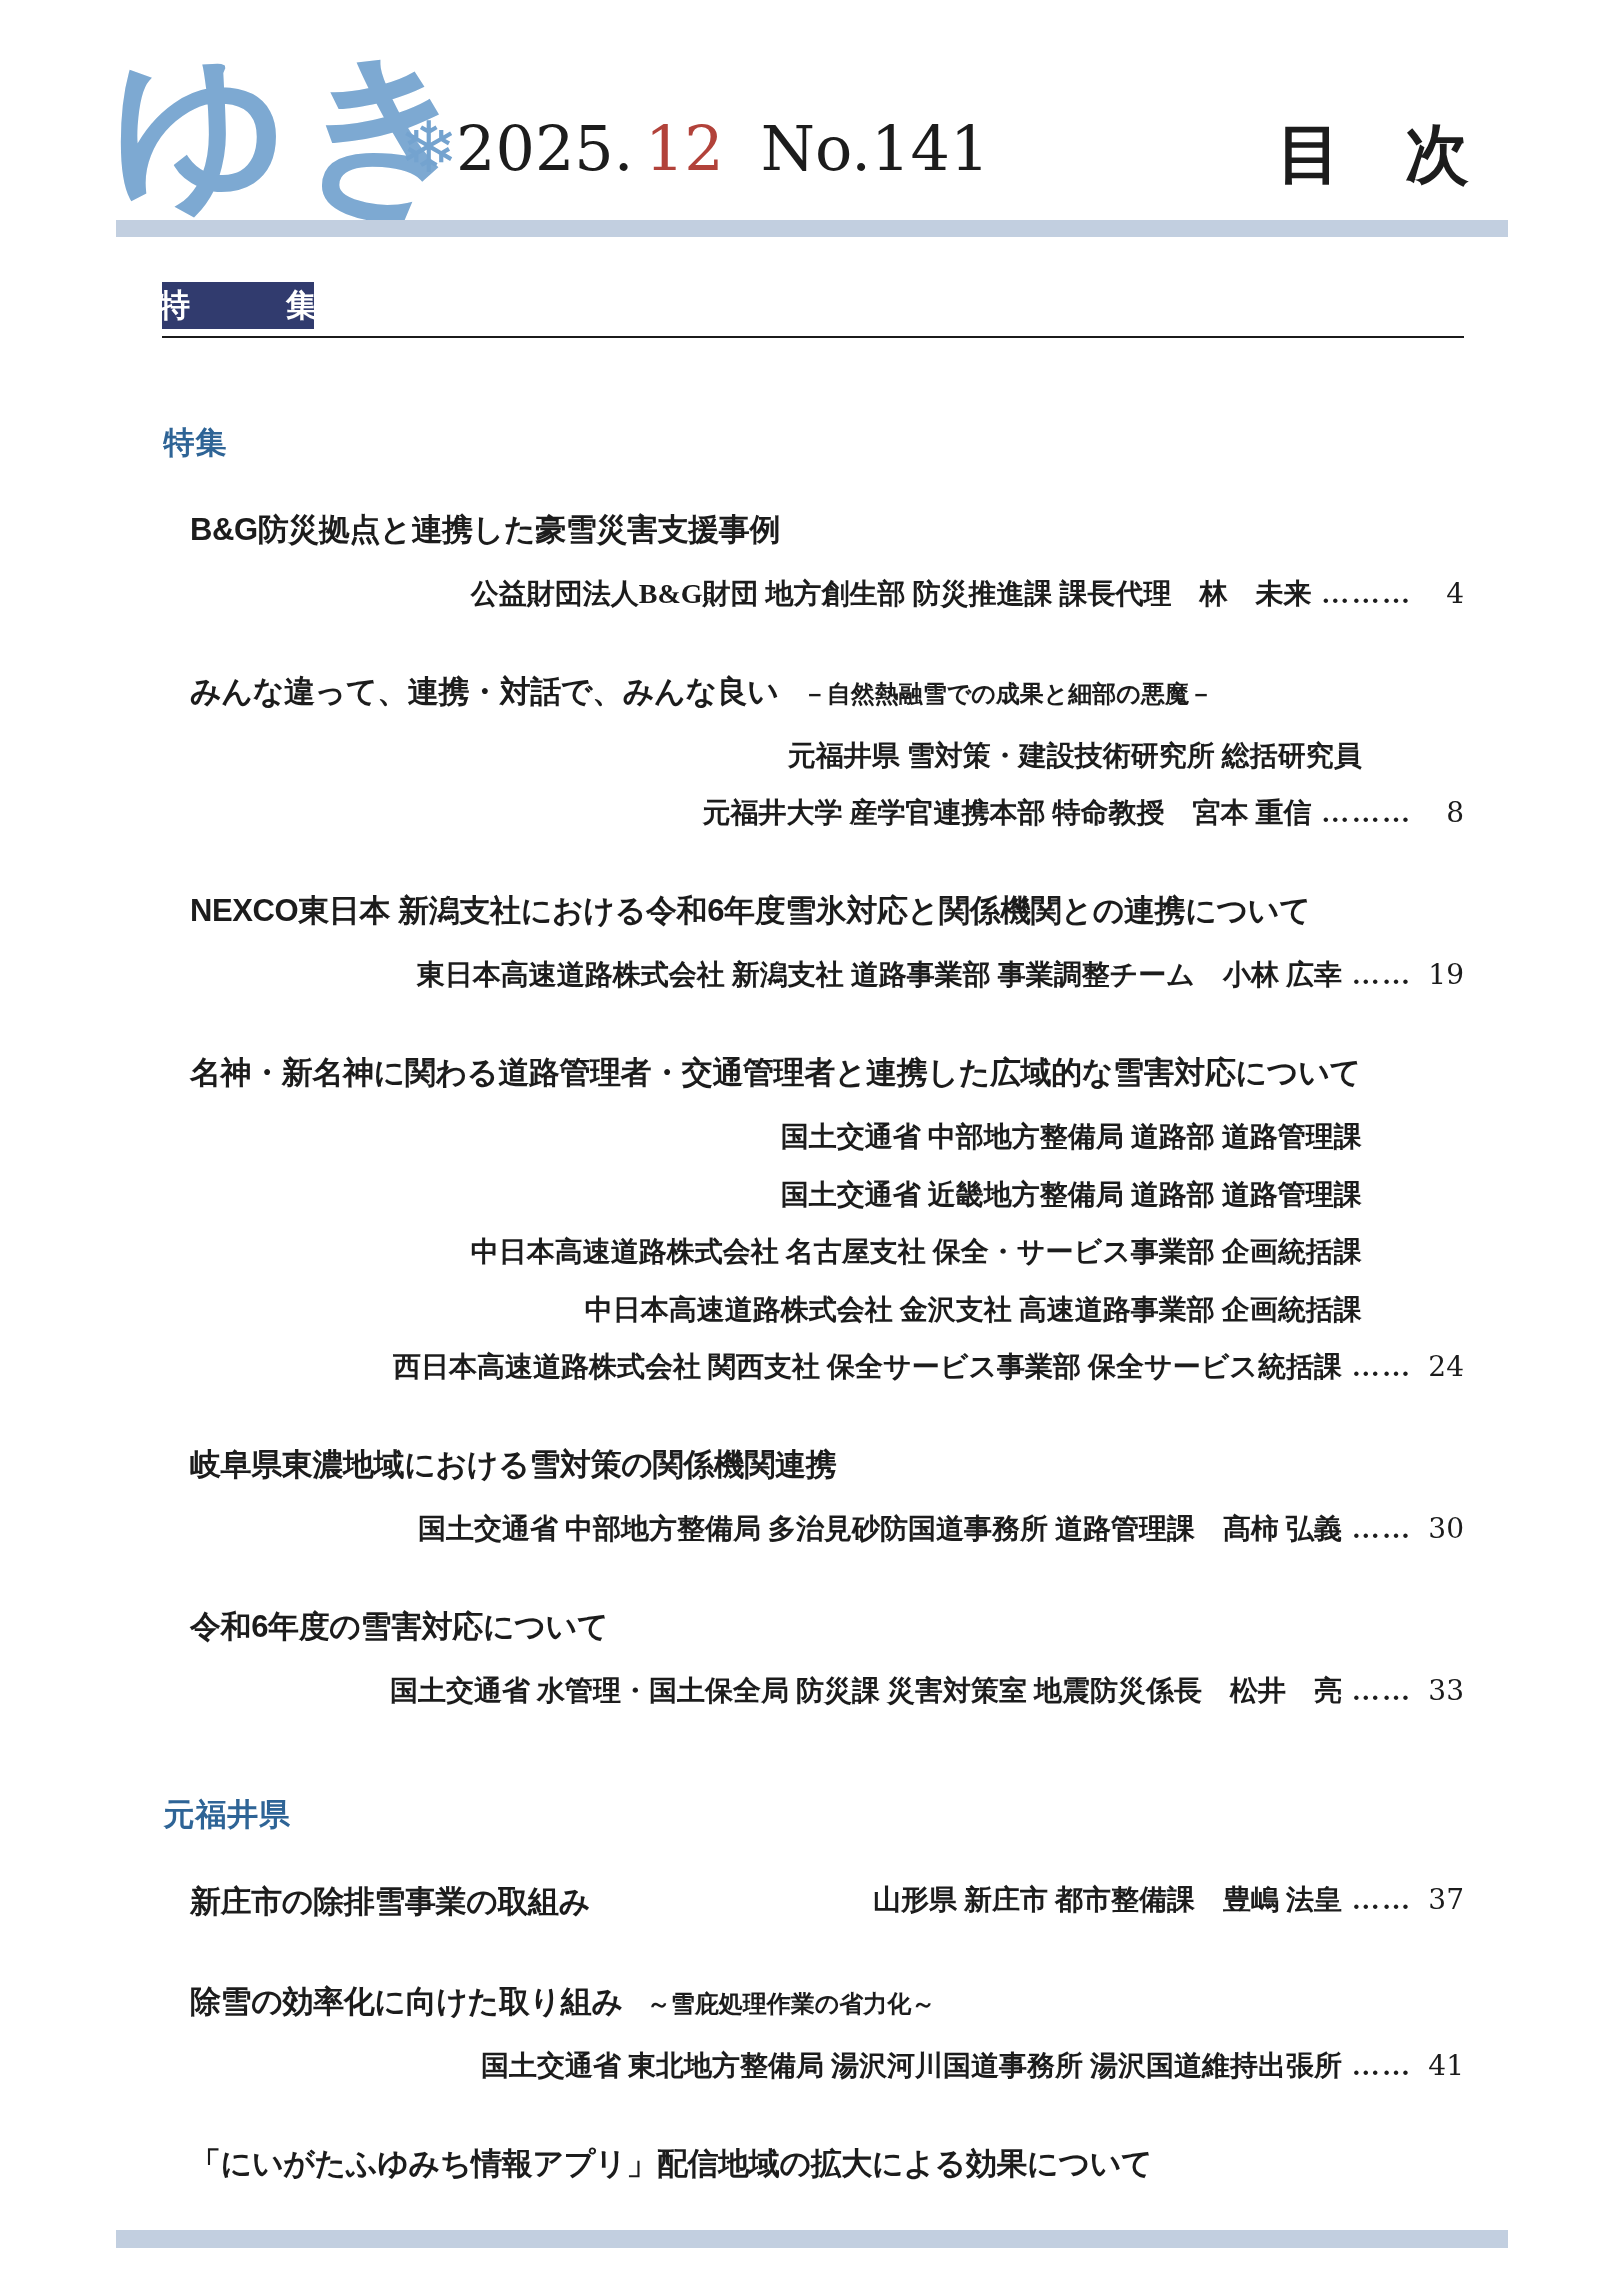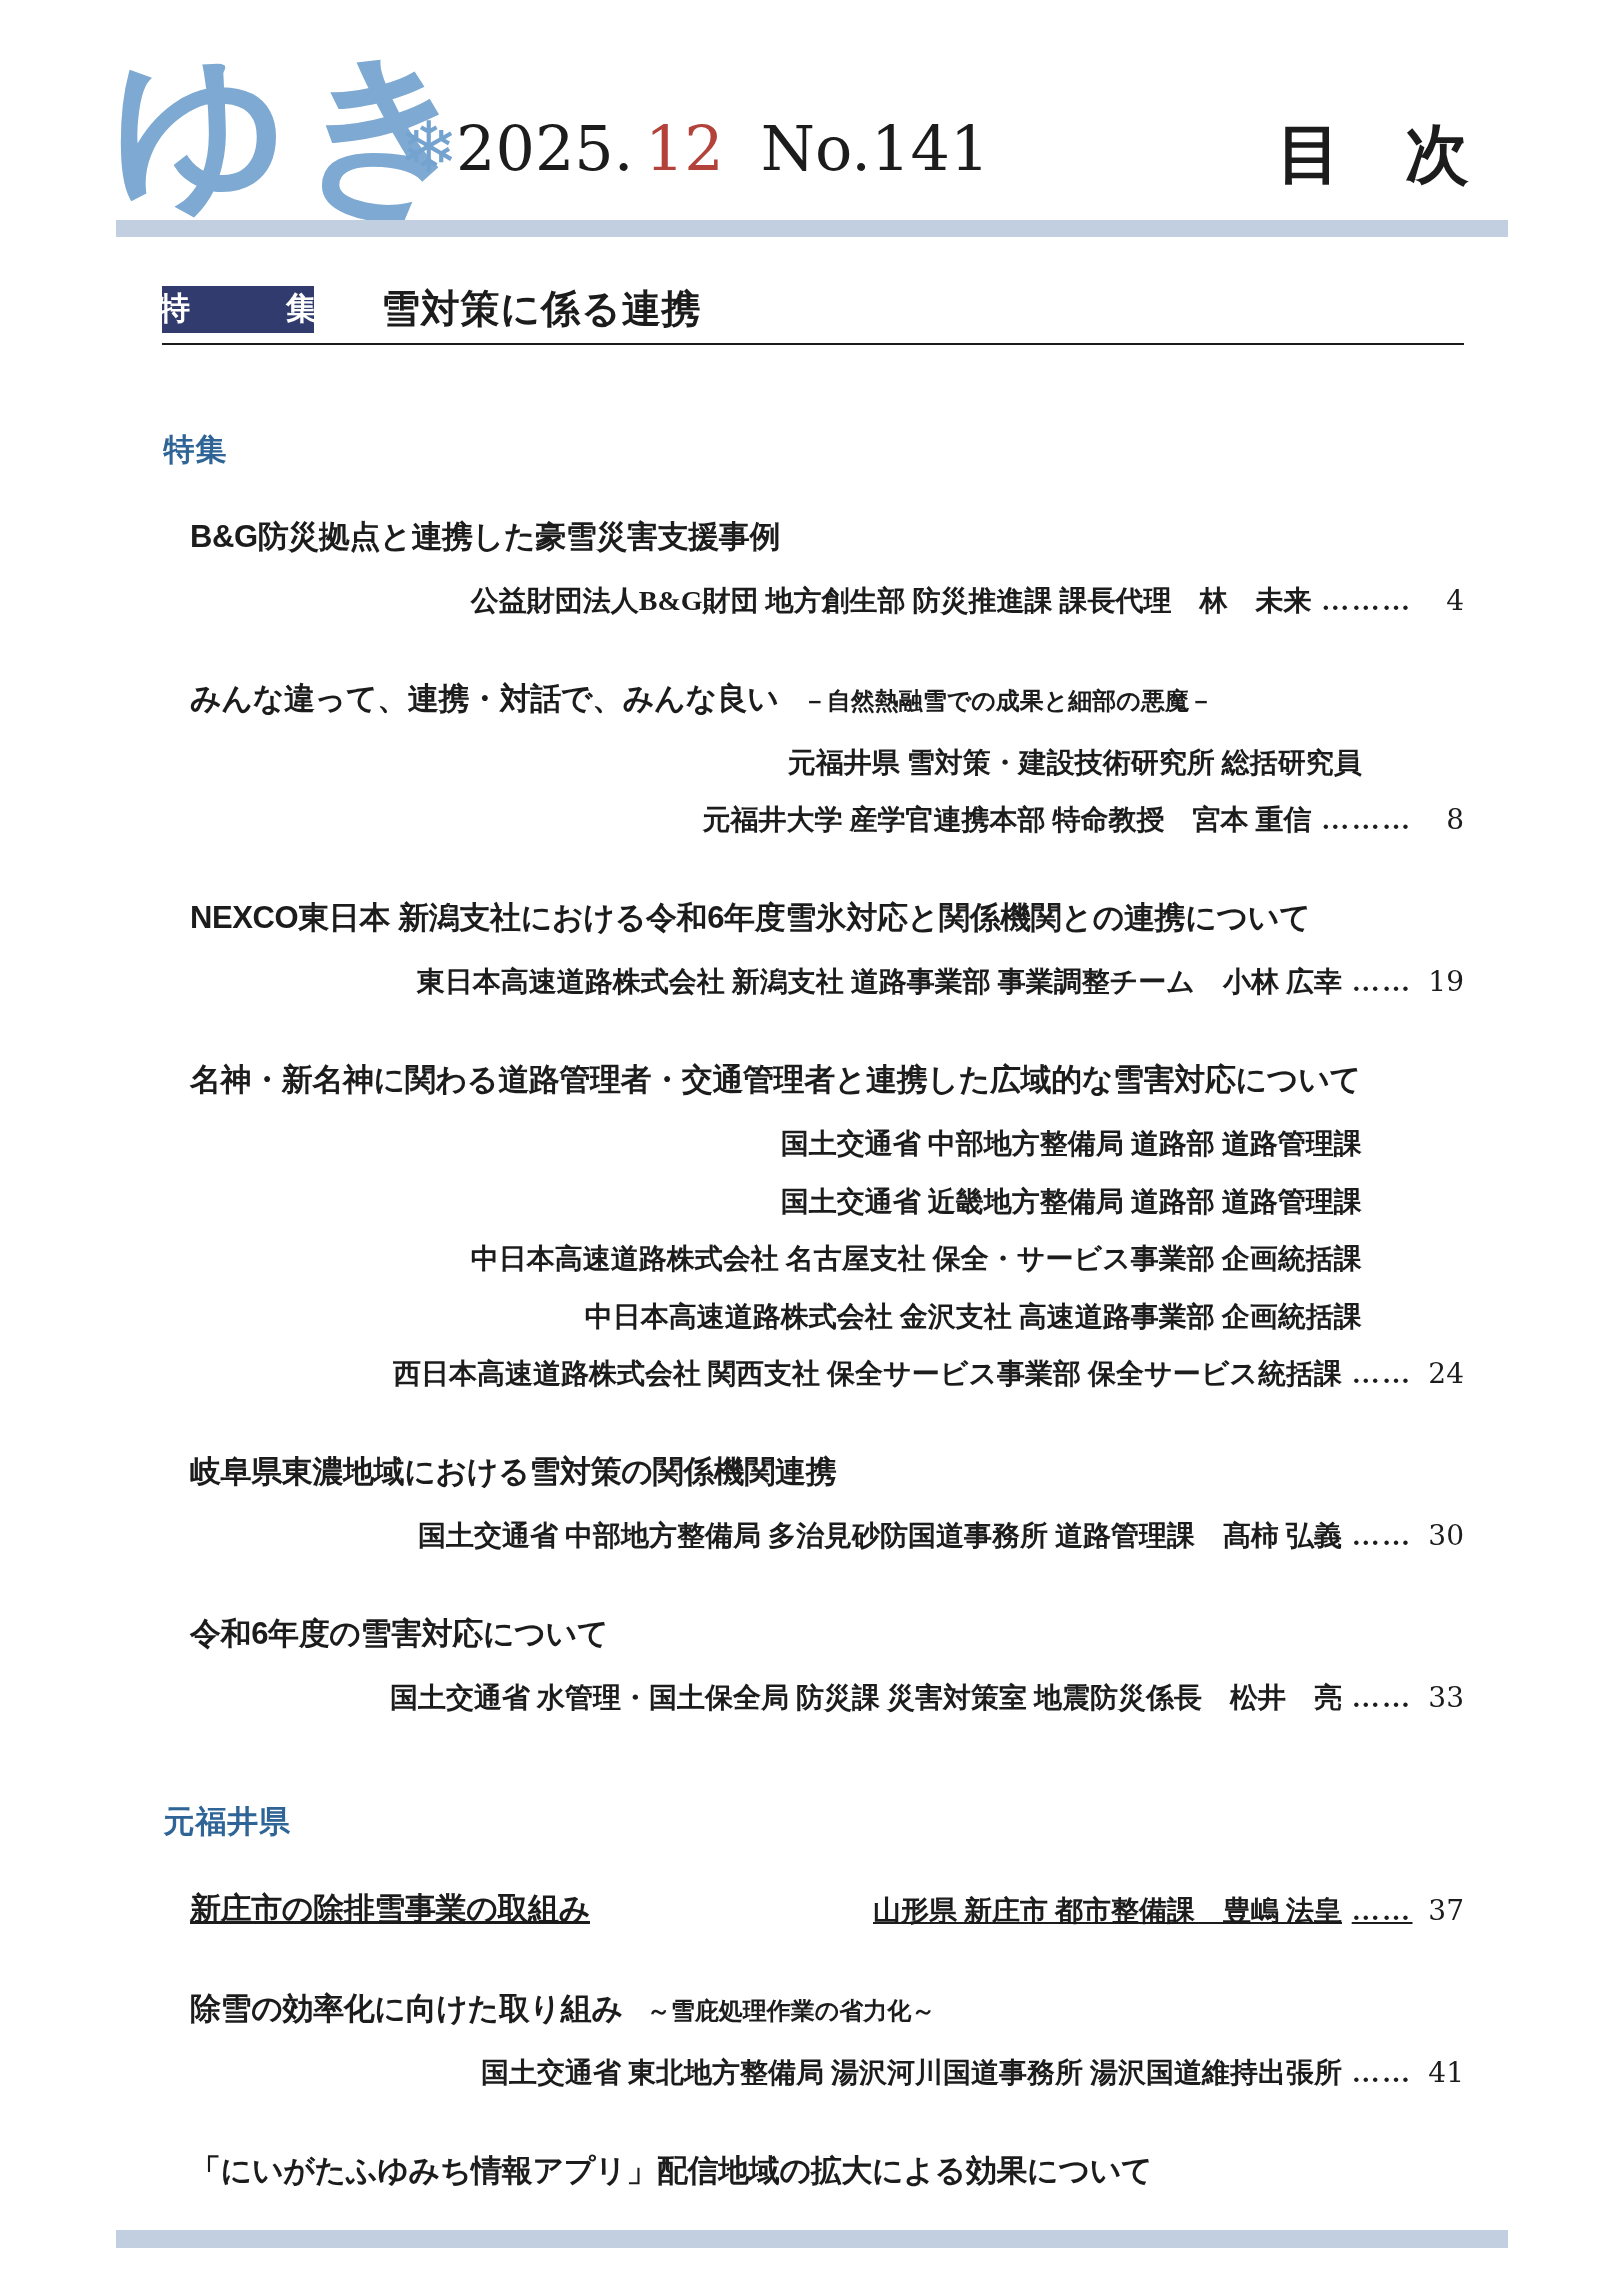--- a/index.html
+++ b/index.html
@@ -91,21 +91,21 @@
     font-family:"Liberation Serif", serif;
     font-size:28px; font-weight:600;
     margin-top:24px; white-space:nowrap;
   }
   .author-line + .author-line { margin-top:19.5px; }
   .a-dots { margin:0 6.5px 0 9.7px; letter-spacing:2.4px; }
   .a-page { display:inline-block; min-width:45px; text-align:right;
             font-family:"DejaVu Serif", serif; font-weight:normal; }
   .np { padding-right:41px; }
 
-  .art-inline { display:flex; justify-content:space-between; align-items:flex-end;text-decoration:underline; }
+  .art-inline { display:flex; justify-content:space-between; align-items:flex-start; }
   .art-inline .article-title { flex:none; }
   .art-inline .author-line { flex:1; margin-top:0; }
 </style>
 </head>
 <body>
 
 <div class="page">
 
   <div class="logo">ゆき</div>
   <div class="snowflake">❄</div>
@@ -114,21 +114,20 @@
   </div>
   <div class="toc-title">目　次</div>
   <div class="header-bar"></div>
 
   <div class="main">
 
     <div class="banner">
       <div class="banner-box">
         <span>特　集</span>
       </div>
-      <div class="banner-title">雪対策に係る連携</div>
     </div>
 
 
     <div class="section-label">特集</div>
 
     <div class="art art-first">
       <h3 class="article-title">B&amp;G防災拠点と連携した豪雪災害支援事例</h3>
       <div class="author-line">
         <span>公益財団法人B&amp;G財団 地方創生部 防災推進課 課長代理　林　未来</span><span class="a-dots">………</span><span class="a-page">4</span>
       </div>

